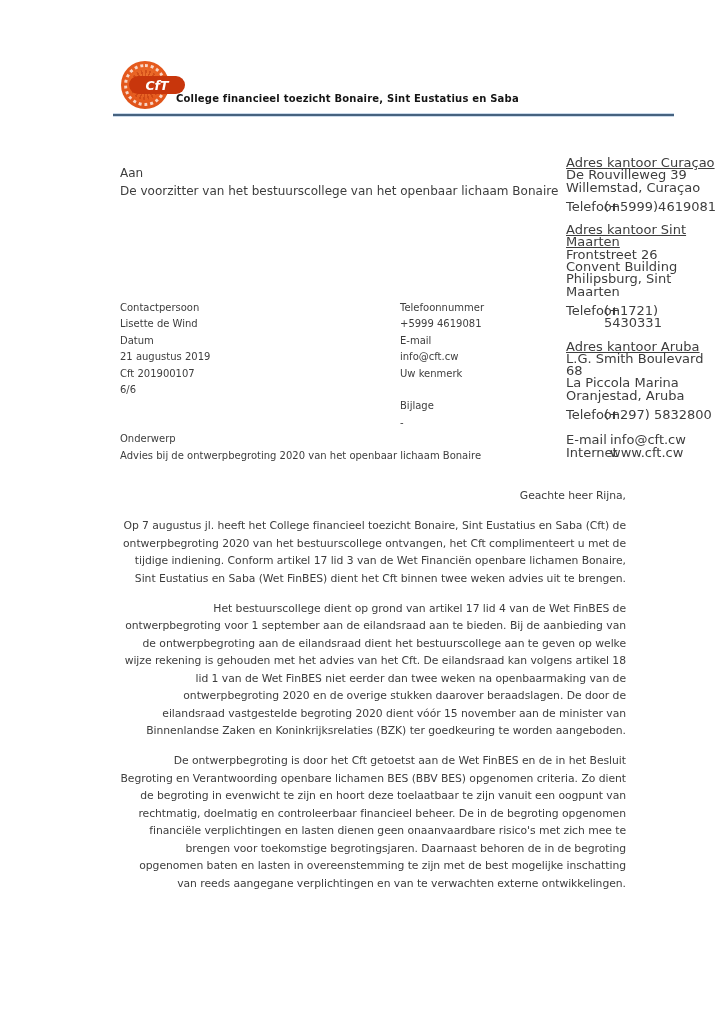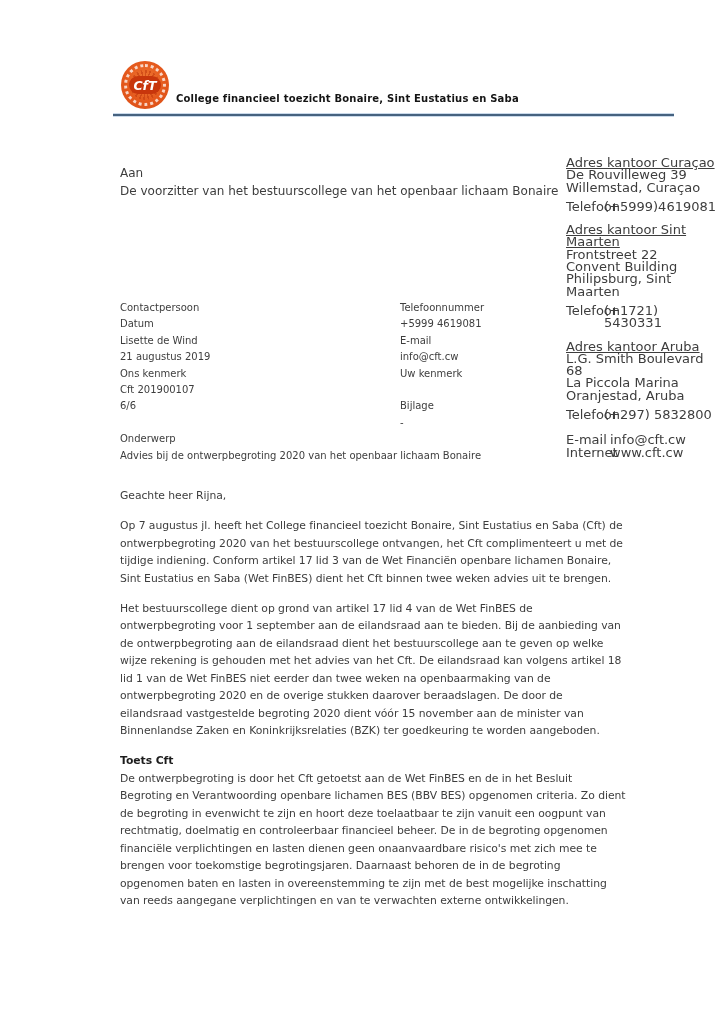--- a/index.html
+++ b/index.html
@@ -22,21 +22,21 @@
   }
   .logo::before{
     content:"";position:absolute;inset:3px;border-radius:50%;
     border:3px dotted rgba(255,255,255,0.75);
   }
   .logo::after{
     content:"";position:absolute;inset:9px;border-radius:50%;
     background:repeating-conic-gradient(rgba(190,55,12,0.55) 0deg 7deg,transparent 7deg 18deg);
   }
   .logo-center{
-    position:absolute;left:8px;top:15px;width:32px;height:18px;z-index:2;
+    position:absolute;left:8px;top:15px;width:56px;height:18px;z-index:2;
     background:var(--logo-red);border-radius:9px;
     display:flex;align-items:center;justify-content:center;
     color:#ffffff;font-weight:bold;font-style:italic;font-size:12.5px;letter-spacing:0;
   }
   .title{
     position:absolute;left:176px;top:93px;margin:0;
     font-size:10px;font-weight:bold;color:#141414;letter-spacing:0.2px;white-space:nowrap;
   }
   .rule{
     position:absolute;left:113px;top:114px;width:561px;height:2px;
@@ -55,21 +55,21 @@
   .sb-row{display:flex;}
   .sb-row .lbl{width:44px;flex:0 0 44px;}
   
   .meta{position:absolute;left:120px;top:300px;width:502px;font-size:10px;line-height:16.4px;}
   .meta-cols{display:flex;}
   .meta-col-left{width:280px;flex:0 0 280px;}
   .meta-col-right{flex:1;}
   .m-line{height:16.4px;white-space:nowrap;}
   
   .letter-body{position:absolute;left:120px;top:487px;width:506px;font-size:10.8px;line-height:17.5px;letter-spacing:-0.05px;}
-  .letter-body p{margin:0 0 12.5px 0;}
+  .letter-body p{margin:0 0 12.5px 0;text-align:right;}
   .letter-body p:last-child{margin-bottom:8px;}
   .section-heading{font-weight:bold;color:#1c1c1c;}
 </style>
 </head>
 <body>
 
 <div class="page">
 
   <div class="logo">
     <div class="logo-center">CfT</div>
@@ -89,21 +89,21 @@
       <div>De Rouvilleweg 39</div>
       <div>Willemstad, Curaçao</div>
       <div class="office-phone">
         <span class="lbl">Telefoon</span>
         <span>(+5999)4619081</span>
       </div>
     </div>
 
     <div class="office">
       <div class="office-heading">Adres kantoor Sint Maarten</div>
-      <div>Frontstreet 22</div>
+      <div>Frontstreet 26</div>
       <div>Convent Building</div>
       <div>Philipsburg, Sint Maarten</div>
       <div class="office-phone">
         <span class="lbl">Telefoon</span>
         <span>(+1721) 5430331</span>
       </div>
     </div>
 
     <div class="office">
       <div class="office-heading">Adres kantoor Aruba</div>
@@ -125,24 +125,23 @@
         <span class="lbl">Internet</span>
         <span>www.cft.cw</span>
       </div>
     </div>
   </aside>
 
   <section class="meta">
     <div class="meta-cols">
       <div class="meta-col-left">
         <div class="m-line">Contactpersoon</div>
+        <div class="m-line">Lisette de Wind</div>
         <div class="m-line">Datum</div>
-        <div class="m-line">Lisette de Wind</div>
         <div class="m-line">21 augustus 2019</div>
-        <div class="m-line">Ons kenmerk</div>
         <div class="m-line">Cft 201900107</div>
         <div class="m-line">6/6</div>
       </div>
       <div class="meta-col-right">
         <div class="m-line">Telefoonnummer</div>
         <div class="m-line">+5999 4619081</div>
         <div class="m-line">E-mail</div>
         <div class="m-line">info@cft.cw</div>
         <div class="m-line">Uw kenmerk</div>
         <div class="m-line"></div>
@@ -151,17 +150,16 @@
       </div>
     </div>
     <div class="m-line">Onderwerp</div>
     <div class="m-line">Advies bij de ontwerpbegroting 2020 van het openbaar lichaam Bonaire</div>
   </section>
 
   <section class="letter-body">
     <p>Geachte heer Rijna,</p>
     <p>Op 7 augustus jl. heeft het College financieel toezicht Bonaire, Sint Eustatius en Saba (Cft) de ontwerpbegroting 2020 van het bestuurscollege ontvangen, het Cft complimenteert u met de tijdige indiening. Conform artikel 17 lid 3 van de Wet Financiën openbare lichamen Bonaire, Sint Eustatius en Saba (Wet FinBES) dient het Cft binnen twee weken advies uit te brengen.</p>
     <p>Het bestuurscollege dient op grond van artikel 17 lid 4 van de Wet FinBES de ontwerpbegroting voor 1 september aan de eilandsraad aan te bieden. Bij de aanbieding van de ontwerpbegroting aan de eilandsraad dient het bestuurscollege aan te geven op welke wijze rekening is gehouden met het advies van het Cft. De eilandsraad kan volgens artikel 18 lid 1 van de Wet FinBES niet eerder dan twee weken na openbaarmaking van de ontwerpbegroting 2020 en de overige stukken daarover beraadslagen. De door de eilandsraad vastgestelde begroting 2020 dient vóór 15 november aan de minister van Binnenlandse Zaken en Koninkrijksrelaties (BZK) ter goedkeuring te worden aangeboden.</p>
-    <div class="section-heading">Toets Cft</div>
     <p>De ontwerpbegroting is door het Cft getoetst aan de Wet FinBES en de in het Besluit Begroting en Verantwoording openbare lichamen BES (BBV BES) opgenomen criteria. Zo dient de begroting in evenwicht te zijn en hoort deze toelaatbaar te zijn vanuit een oogpunt van rechtmatig, doelmatig en controleerbaar financieel beheer. De in de begroting opgenomen financiële verplichtingen en lasten dienen geen onaanvaardbare risico's met zich mee te brengen voor toekomstige begrotingsjaren. Daarnaast behoren de in de begroting opgenomen baten en lasten in overeenstemming te zijn met de best mogelijke inschatting van reeds aangegane verplichtingen en van te verwachten externe ontwikkelingen.</p>
   </section>
 
 </div>
 
 </body></html>

